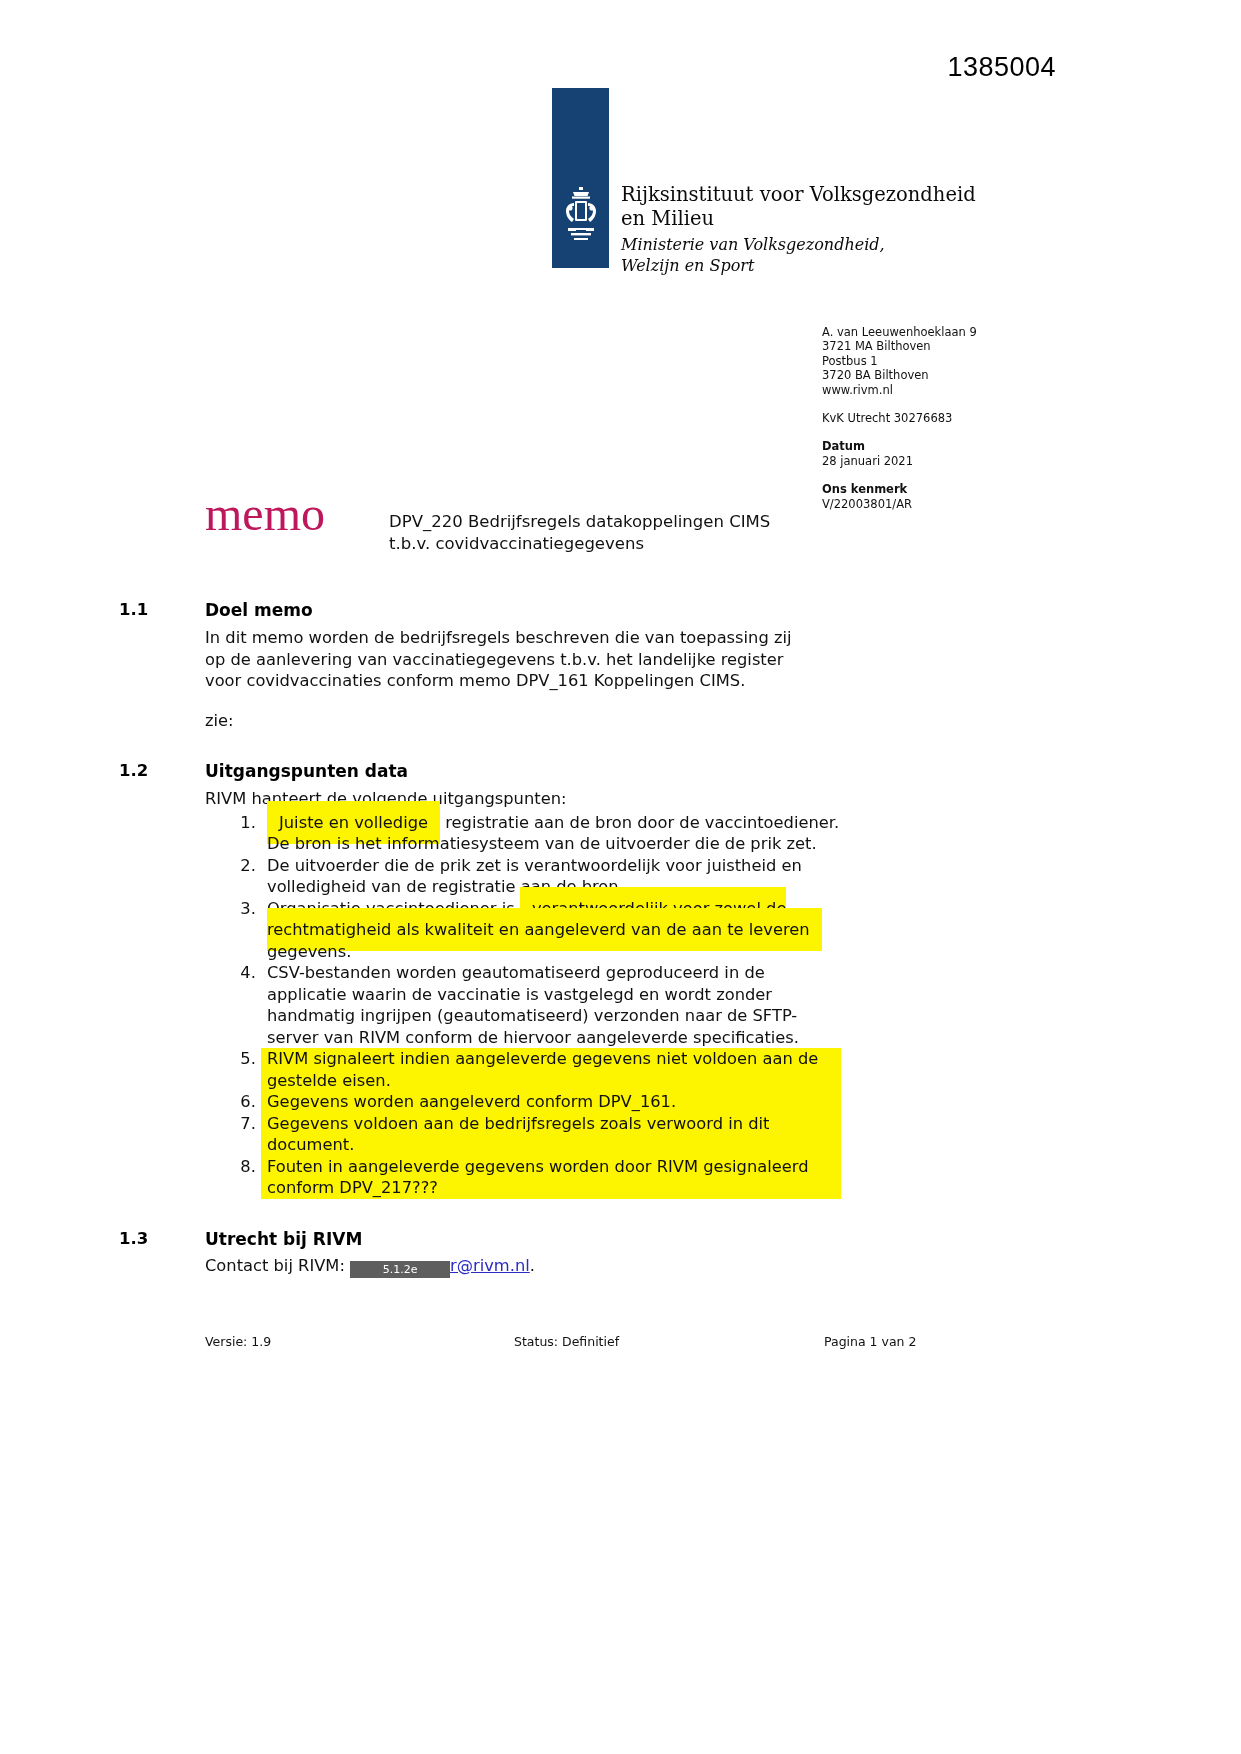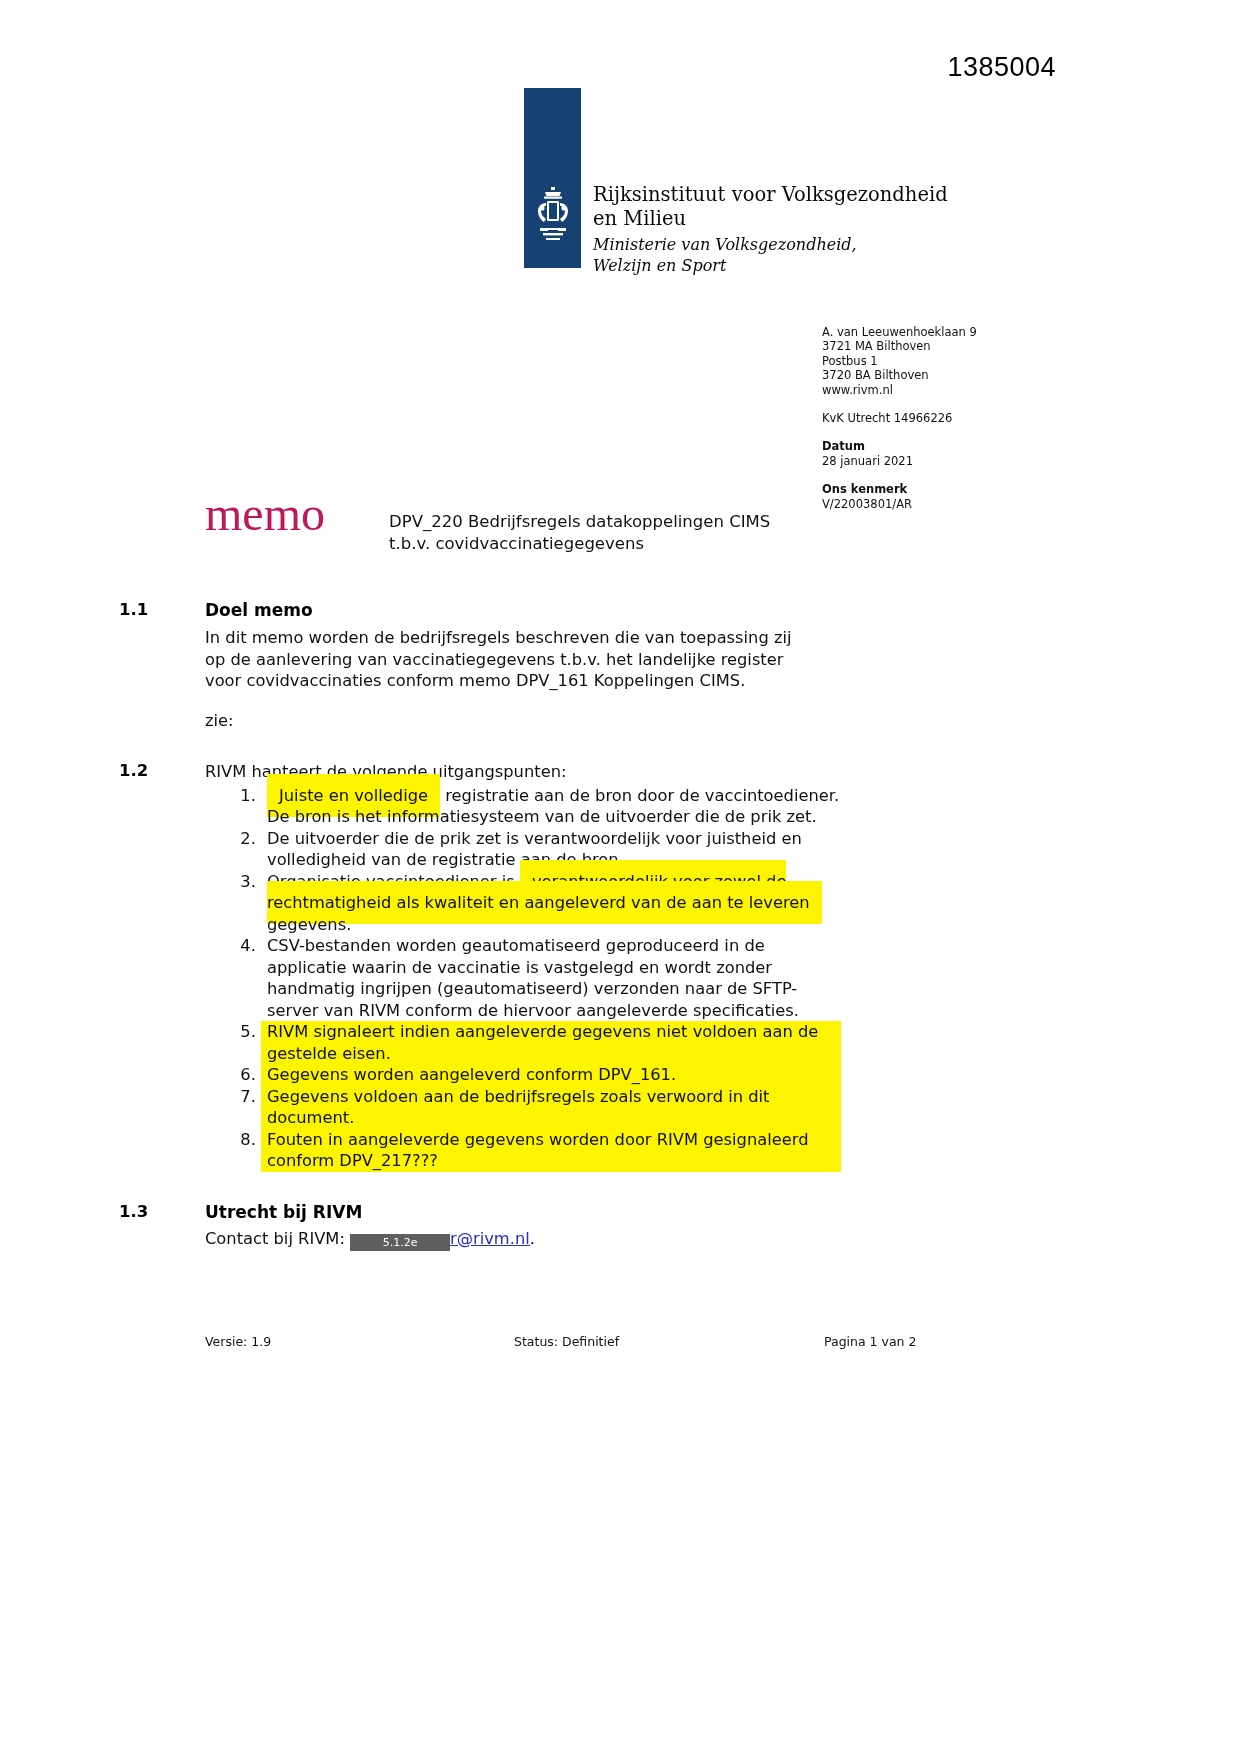--- a/index.html
+++ b/index.html
@@ -24,21 +24,21 @@
     right: 185px;
     font-size: 27px;
     color: #000;
     letter-spacing: 0.5px;
     font-family: "Liberation Sans", sans-serif;
   }
 
   
   .logo-block {
     position: absolute;
-    left: 524px;
+    left: 552px;
     top: 88px;
     width: 400px;
     height: 180px;
   }
   .logo-bar {
     position: absolute;
     left: 0;
     top: 0;
     width: 57px;
     height: 180px;
@@ -234,21 +234,21 @@
 
   <div class="meta">
     <div class="grp">
       <div>A. van Leeuwenhoeklaan 9</div>
       <div>3721 MA Bilthoven</div>
       <div>Postbus 1</div>
       <div>3720 BA Bilthoven</div>
       <div>www.rivm.nl</div>
     </div>
     <div class="grp">
-      <div>KvK Utrecht 14966226</div>
+      <div>KvK Utrecht 30276683</div>
     </div>
     <div class="grp">
       <div class="lbl">Datum</div>
       <div>28 januari 2021</div>
     </div>
     <div class="grp">
       <div class="lbl">Ons kenmerk</div>
       <div>V/22003801/AR</div>
     </div>
   </div>
@@ -263,20 +263,21 @@
 
     <div class="section">
       <div class="sec-num">1.1</div>
       <div class="sec-head">Doel memo</div>
       <div class="para">In dit memo worden de bedrijfsregels beschreven die van toepassing zij op de aanlevering van vaccinatiegegevens t.b.v. het landelijke register voor covidvaccinaties conform memo DPV_161 Koppelingen CIMS.</div>
       <div class="para gap">zie:</div>
     </div>
 
     <div class="section" style="margin-top:30px">
       <div class="sec-num">1.2</div>
+      <div class="sec-head">Uitgangspunten data</div>
       <div class="para">RIVM hanteert de volgende uitgangspunten:</div>
       <ol class="rules">
           <li><mark class="hl">Juiste en volledige</mark> registratie aan de bron door de vaccintoediener. De bron is het informatiesysteem van de uitvoerder die de prik zet.</li>
           <li>De uitvoerder die de prik zet is verantwoordelijk voor juistheid en volledigheid van de registratie aan de bron.</li>
           <li>Organisatie vaccintoediener is <mark class="hl">verantwoordelijk voor zowel de rechtmatigheid als kwaliteit en aangeleverd van de aan te leveren</mark> gegevens.</li>
           <li>CSV-bestanden worden geautomatiseerd geproduceerd in de applicatie waarin de vaccinatie is vastgelegd en wordt zonder handmatig ingrijpen (geautomatiseerd) verzonden naar de SFTP-server van RIVM conform de hiervoor aangeleverde specificaties.</li>
           <li class="hl-li">RIVM signaleert indien aangeleverde gegevens niet voldoen aan de gestelde eisen.</li>
           <li class="hl-li">Gegevens worden aangeleverd conform DPV_161.</li>
           <li class="hl-li">Gegevens voldoen aan de bedrijfsregels zoals verwoord in dit document.</li>
           <li class="hl-li">Fouten in aangeleverde gegevens worden door RIVM gesignaleerd conform DPV_217???</li>

